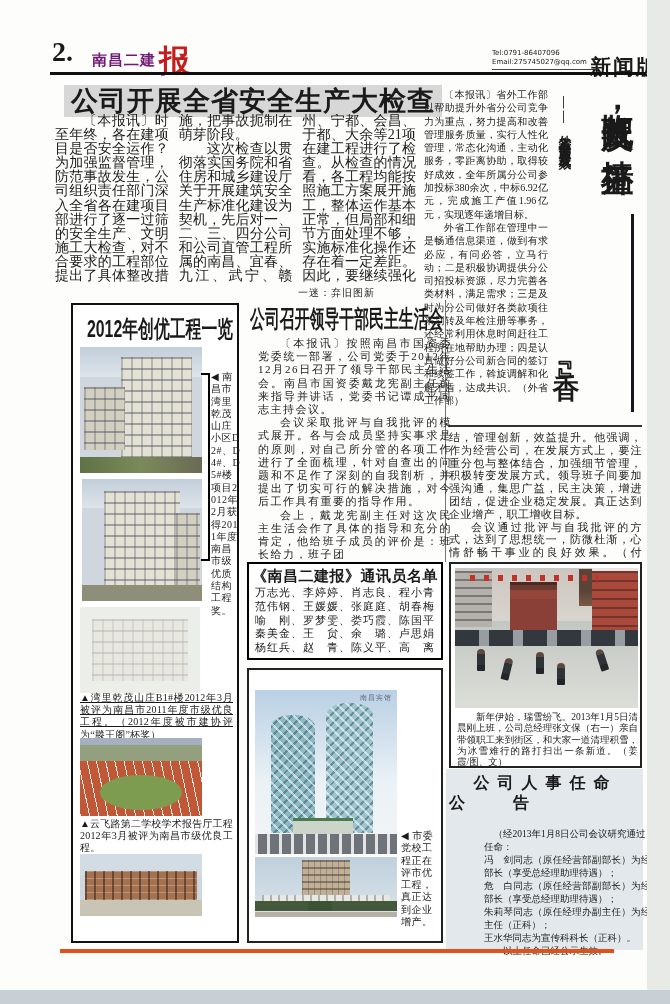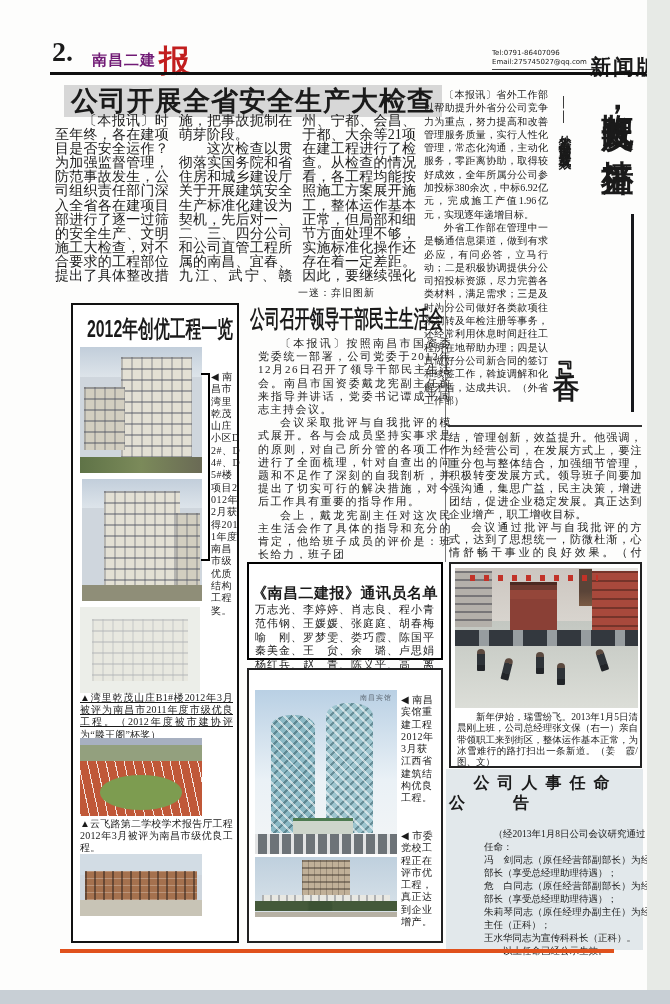--- a/index.html
+++ b/index.html
@@ -50,21 +50,21 @@
 
   
   .meet-hl { left:250px; top:303px; width:193px; height:32px; overflow:hidden; }
   .meet-hl span { display:inline-block; white-space:nowrap; font-size:24px; font-weight:bold;
                   transform:scaleX(0.62); transform-origin:left top; }
   .meet-body { left:258px; top:337px; width:194px; height:222px; overflow:hidden;
                text-align:justify; font-size:11px; line-height:13.2px; letter-spacing:1.5px; }
 
   
   .corr-box { left:247px; top:562px; width:196px; height:98px; border:2px solid #000;
-              background:#fff; text-align:center; padding-top:20px; }
+              background:#fff; text-align:center; padding-top:3px; }
   .corr-title { font-size:15px; font-weight:bold; letter-spacing:0.5px; }
   .corr-row { font-size:11px; line-height:13.8px; letter-spacing:1px; }
 
   
   .exc-box { left:71px; top:303px; width:168px; height:640px; border:2px solid #111; background:#fff; }
   .exc-title { position:absolute; left:14px; top:8px; width:156px; overflow:visible; }
   .exc-title span { display:inline-block; white-space:nowrap; font-size:24px; font-weight:bold;
                     font-family:"Liberation Sans",sans-serif; transform:scaleX(0.66); transform-origin:left top; }
   .cap { position:absolute; font-size:10px; line-height:12.2px; text-align:justify; letter-spacing:0.2px; }
   .sidecap { position:absolute; width:30px; font-size:10px; line-height:12.3px;
@@ -258,21 +258,20 @@
 
   <div class="abs mid-box">
     <div class="ph" style="left:6px; top:20px; width:142px; height:164px;padding-left:37px;">
       <div class="hot-sky"></div>
       <div class="hot-t hot-t1"></div>
       <div class="hot-t hot-t2"></div>
       <div class="hot-pod"></div>
       <div class="hot-street"></div>
       <div class="hot-wm">南昌宾馆</div>
     </div>
-    <div class="sidecap" style="left:152px; top:24px; width:34px;">◀ 南昌宾馆重建工程2012年3月获江西省建筑结构优良工程。</div>
 
     <div class="ph" style="left:6px; top:187px; width:142px; height:60px;">
       <div class="sch-sky"></div>
       <div class="sch-tower"></div>
       <div class="sch-wing"></div>
       <div class="sch-trees"></div>
       <div class="sch-grnd"></div>
     </div>
     <div class="sidecap" style="left:152px; top:160px; width:34px;">◀ 市委党校工程正在评市优工程，真正达到企业增产。</div>
   </div>
@@ -285,21 +284,21 @@
       <div class="snw-pag"></div>
       <div class="snw-bldR"></div>
       <div class="snw-lan"></div>
       <div class="snw-cars"></div>
       <div class="man" style="left:12%; top:58%;"></div>
       <div class="man" style="left:26%; top:64%; transform:rotate(14deg);"></div>
       <div class="man" style="left:44%; top:60%;"></div>
       <div class="man" style="left:56%; top:68%;"></div>
       <div class="man" style="left:78%; top:58%; transform:rotate(-18deg);"></div>
     </div>
-    <div class="snow-cap">新年伊始，瑞雪纷飞。2013年1月5日清晨刚上班，公司总经理张文保（右一）亲自带领职工来到街区，整体运作基本正常，为冰雪难行的路打扫出一条新道。（姜　霞/图、文）</div>
+    <div class="snow-cap">新年伊始，瑞雪纷飞。2013年1月5日清晨刚上班，公司总经理张文保（右一）亲自带领职工来到街区，和大家一道清理积雪，为冰雪难行的路打扫出一条新道。（姜　霞/图、文）</div>
   </div>
 
   <div class="abs appt-bg"></div>
   <div class="abs appt-t1">公司人事任命</div>
   <div class="abs appt-t2">公　告</div>
   <div class="abs appt-body">
     <div class="appt-note">（经2013年1月8日公司会议研究通过）</div>
     <div>任命：</div>
     <div>
         <div>冯　剑同志（原任经营部副部长）为经营部部长（享受总经理助理待遇）；</div>

